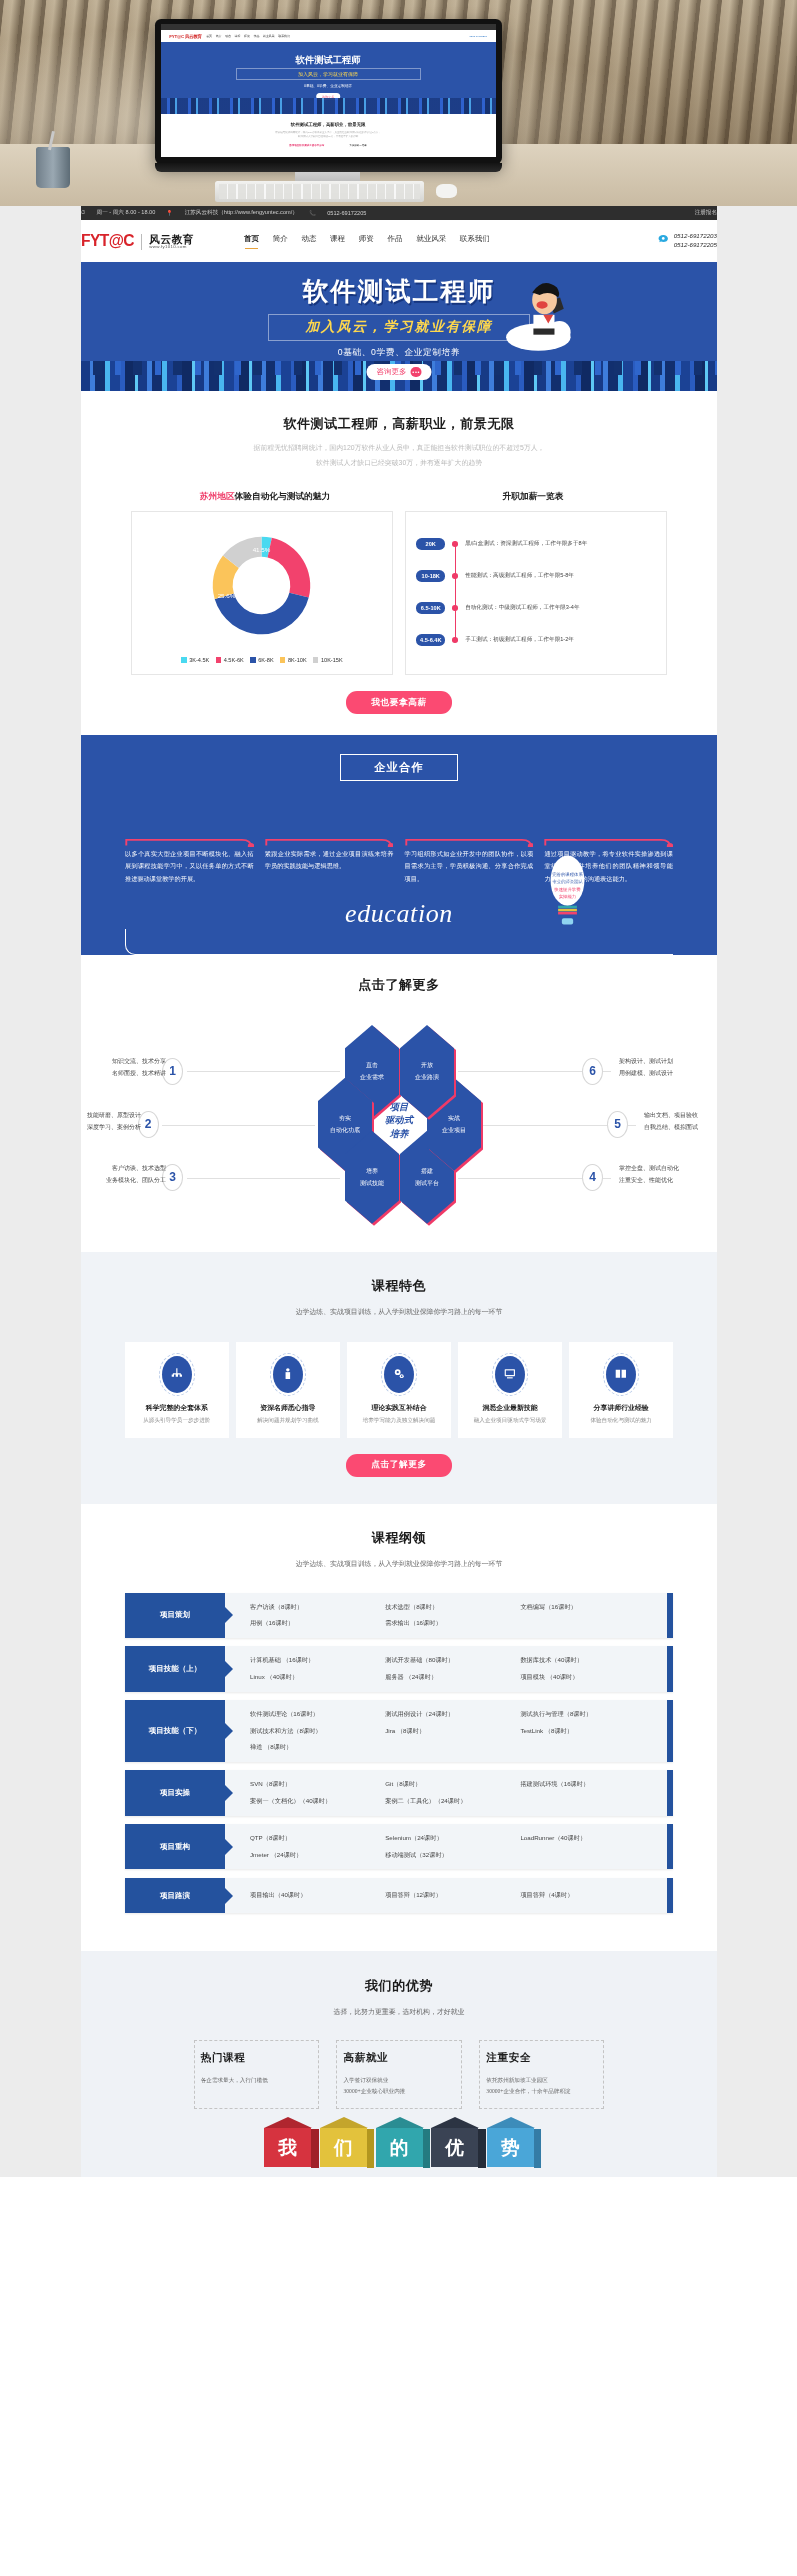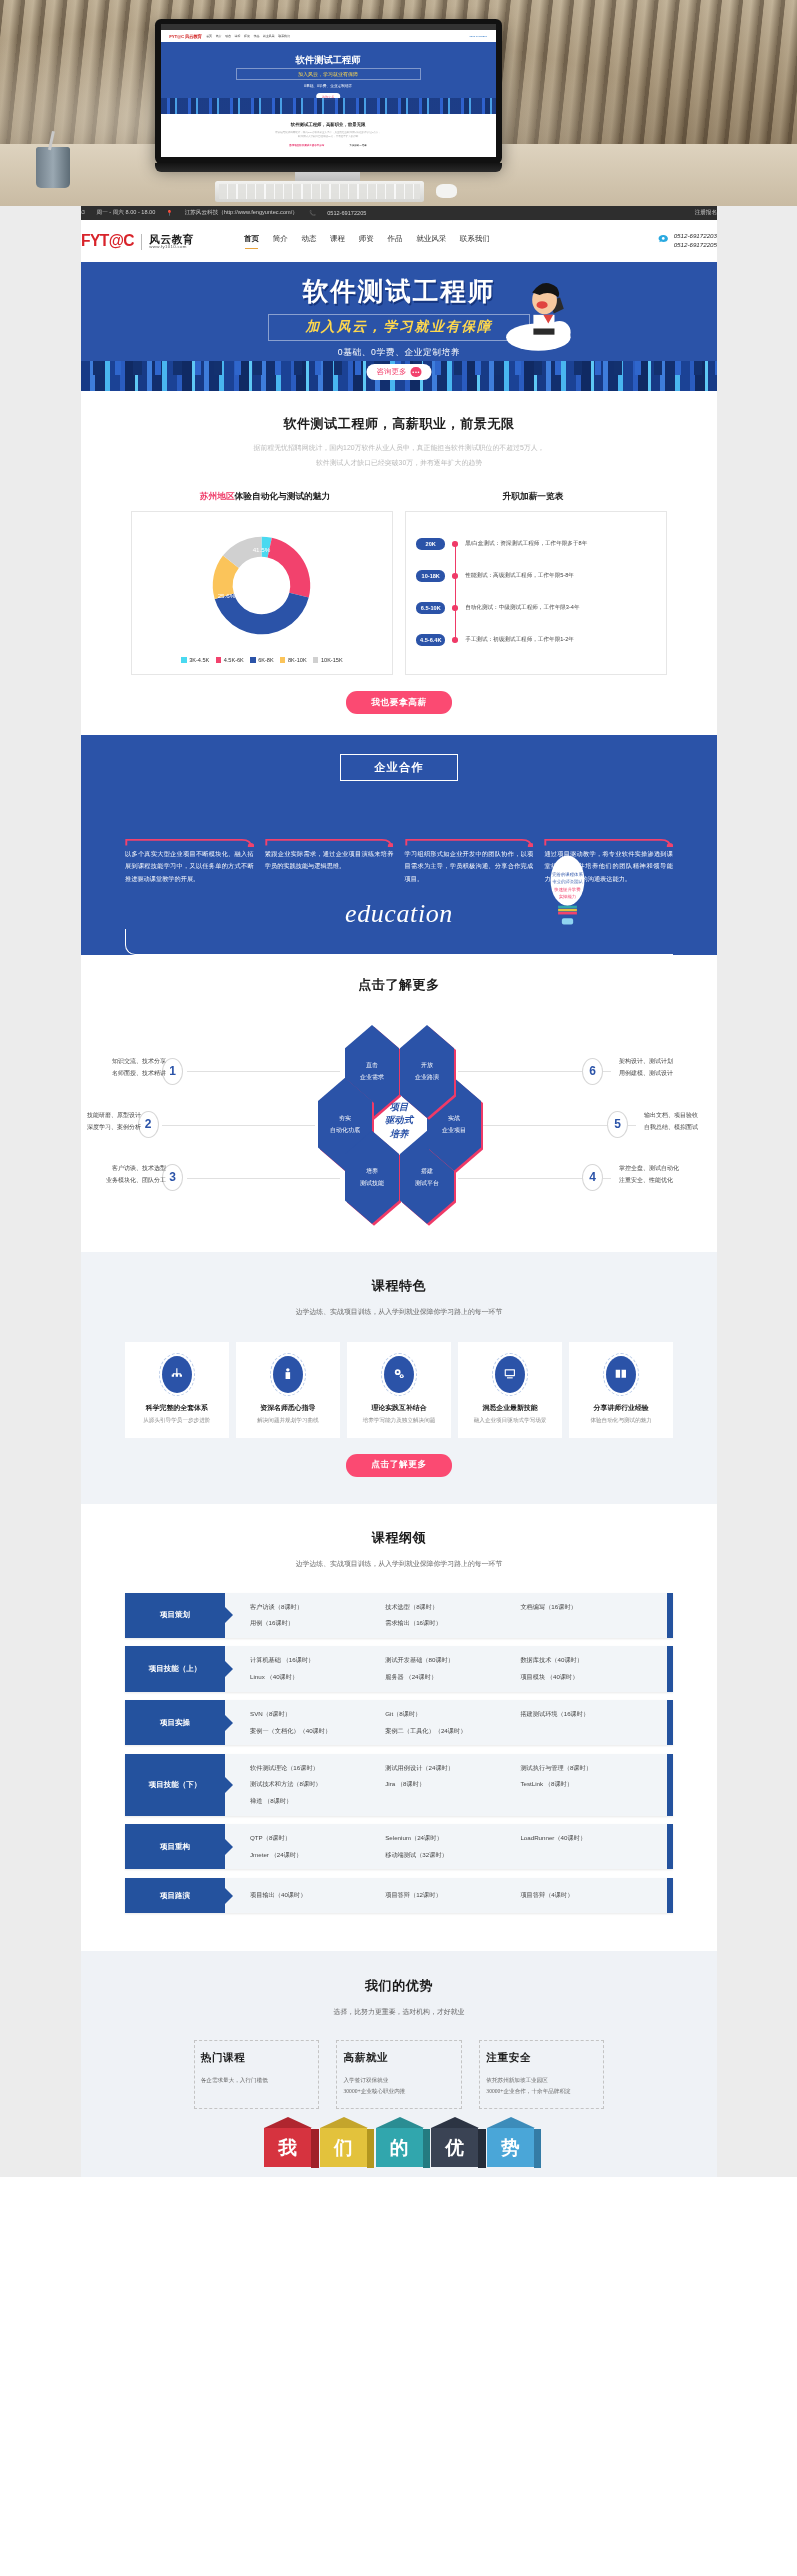--- a/index.html
+++ b/index.html
@@ -633,44 +633,44 @@
                 <span>计算机基础 （16课时）</span>
                 <span>测试开发基础（80课时）</span>
                 <span>数据库技术（40课时）</span>
                 <span>Linux （40课时）</span>
                 <span>服务器 （24课时）</span>
                 <span>项目模块 （40课时）</span>
               </div>
       <div class="out-cap"></div>
             </div>
             <div class="out-row">
-              <div class="out-key">项目实操</div>
-      <div class="out-val">
-                <span>SVN（8课时）</span>
-                <span>Git（8课时）</span>
-                <span>搭建测试环境（16课时）</span>
-                <span>案例一（文档化）（40课时）</span>
-                <span>案例二（工具化）（24课时）</span>
-              </div>
-      <div class="out-cap"></div>
-            </div>
-            <div class="out-row">
               <div class="out-key">项目技能（下）</div>
       <div class="out-val">
                 <span>软件测试理论（16课时）</span>
                 <span>测试用例设计（24课时）</span>
                 <span>测试执行与管理（8课时）</span>
                 <span>测试技术和方法（8课时）</span>
                 <span>Jira （8课时）</span>
                 <span>TestLink （8课时）</span>
                 <span>禅道 （8课时）</span>
               </div>
       <div class="out-cap"></div>
             </div>
             <div class="out-row">
+              <div class="out-key">项目实操</div>
+      <div class="out-val">
+                <span>SVN（8课时）</span>
+                <span>Git（8课时）</span>
+                <span>搭建测试环境（16课时）</span>
+                <span>案例一（文档化）（40课时）</span>
+                <span>案例二（工具化）（24课时）</span>
+              </div>
+      <div class="out-cap"></div>
+            </div>
+            <div class="out-row">
               <div class="out-key">项目重构</div>
       <div class="out-val">
                 <span>QTP（8课时）</span>
                 <span>Selenium（24课时）</span>
                 <span>LoadRunner（40课时）</span>
                 <span>Jmeter （24课时）</span>
                 <span>移动端测试（32课时）</span>
               </div>
       <div class="out-cap"></div>
             </div>

